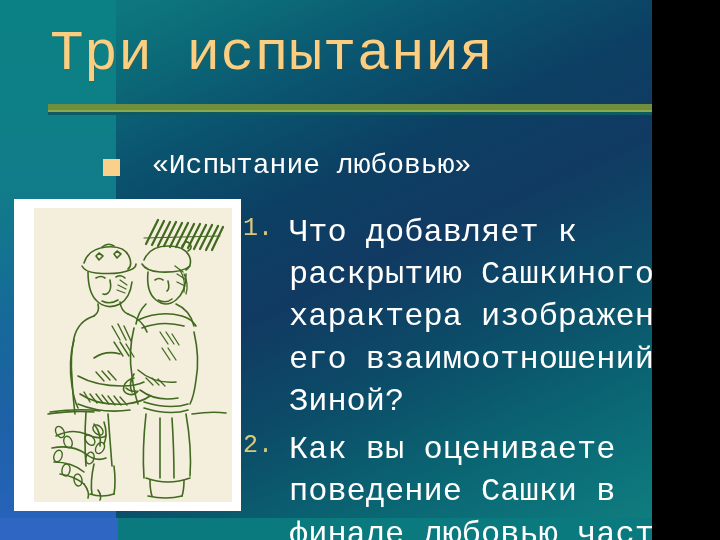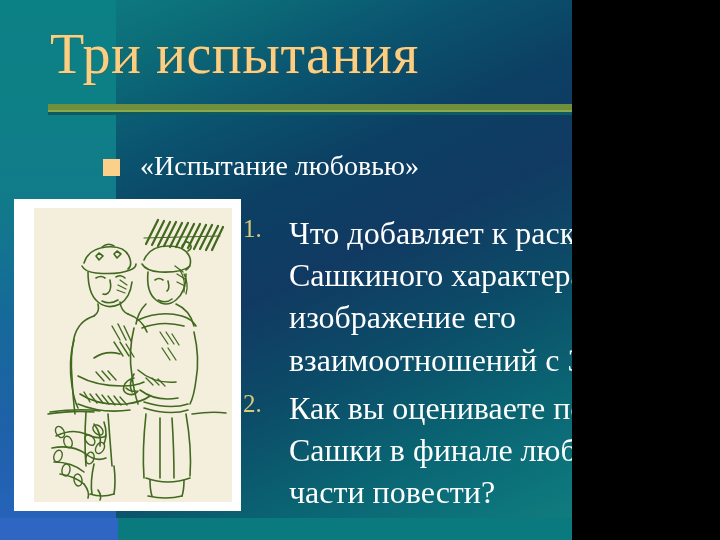--- a/index.html
+++ b/index.html
@@ -2,24 +2,24 @@
 <html><head>
 <meta charset="utf-8">
 <style>
   html, body {
     margin: 0;
     padding: 0;
     background: #000;
   }
   #slide {
     position: relative;
-    width: 572px;
+    width: 652px;
     height: 540px;
     overflow: hidden;
-    font-family: Liberation Serif, serif;
+    font-family: Liberation Mono, monospace;
     
     background:
       linear-gradient(155deg,
         #0f8287 0%,
         #0c6d78 14%,
         #0a5570 26%,
         #0c3f63 40%,
         #113a62 52%,
         #0c4c68 66%,
         #0a6472 80%,
@@ -105,21 +105,21 @@
     align-items: flex-start;
   }
   .bullet-square {
     width: 17px;
     height: 17px;
     background: #fbd08a;
     margin-top: 9px;
     flex: 0 0 auto;
   }
   .bullet-text {
-    margin-left: 20px;
+    margin-left: 32px;
     font-size: 28px;
     color: #ffffff;
     line-height: 1.15;
     white-space: nowrap;
   }
 
   
   .num-list {
     position: absolute;
     left: 243px;

